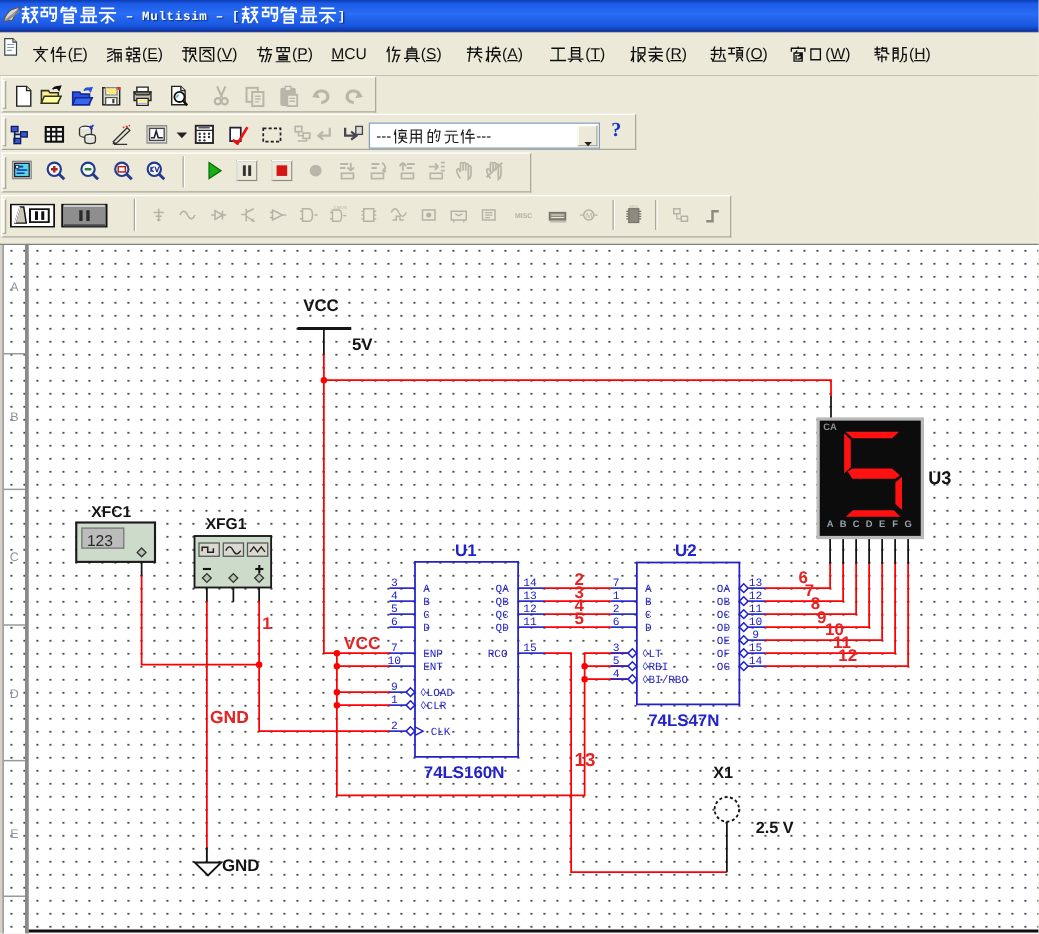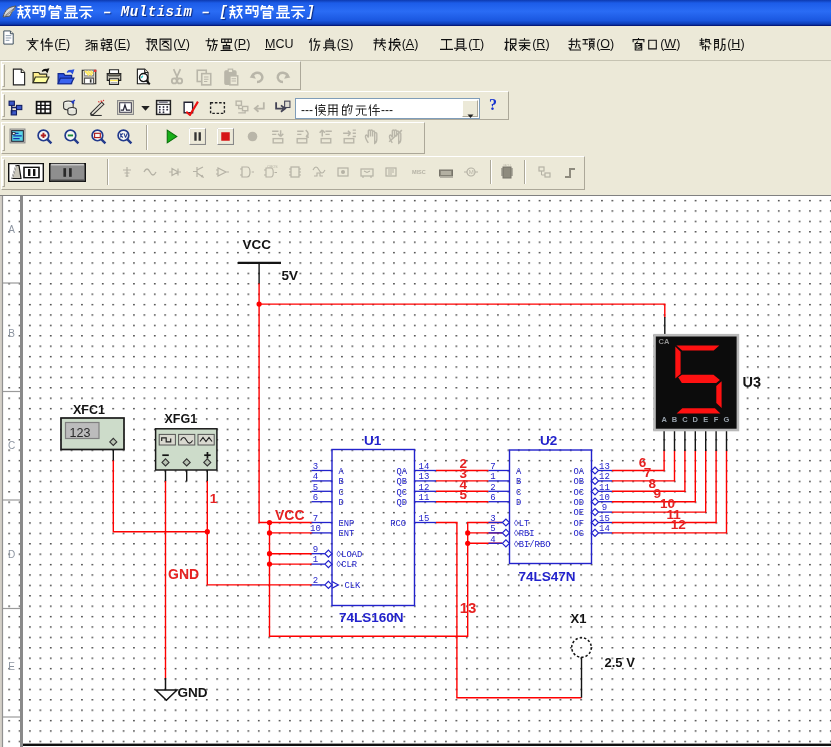--- a/index.html
+++ b/index.html
@@ -3,22 +3,22 @@
 * { margin:0; padding:0; box-sizing:border-box; }
 html,body { width:831px; height:747px; overflow:hidden; }
 #win { position:relative; width:831px; height:747px; background:#ece9d8;
   font-family:"Liberation Sans", sans-serif; }
 #cv { position:absolute; left:0; top:0; }
 #titlebar { position:absolute; left:0; top:0; width:831px; height:26px;
   background:linear-gradient(#0d3ab0 0%, #1c5ce8 12%, #2a6cf5 45%, #1a57e0 82%, #0c3cb4 97%, #06238c 100%);
   border-bottom:1px solid #04197a; }
 .tt { position:absolute; left:16px; top:5px; font-weight:bold; color:#fff; font-size:13px;
   text-shadow:1px 1px 1px #0a2a80; white-space:nowrap; }
-.tl { font-family:"Liberation Mono", monospace; font-size:14px; letter-spacing:0.55px;
-  position:relative; top:-2px;font-style:italic; }
+.tl { font-family:"Liberation Mono", monospace; font-size:10px; letter-spacing:0.55px;
+  position:relative; top:-2px; }
 .cj { display:inline-block; margin:0 0.8px; }
 #menubar { position:absolute; left:0; top:26px; width:831px; height:35px; background:#ece9d8;
   border-bottom:1px solid #c6c3b2; }
 .mi { position:absolute; top:10px; height:18px; white-space:nowrap; }
 .mt { font-size:12.5px; color:#101010; position:relative; top:-2.5px; }
 .tb { position:absolute; left:0; background:#ece9d8; }
 .tbx { position:absolute; border-top:1px solid #fff; border-left:1px solid #fff;
   border-bottom:1px solid #aca899; border-right:1px solid #aca899; }
 .grip { position:absolute; left:2px; width:3px; border-left:1px solid #fff; border-top:1px solid #fff;
   border-right:1px solid #aca899; border-bottom:1px solid #aca899; background:#ece9d8; }

